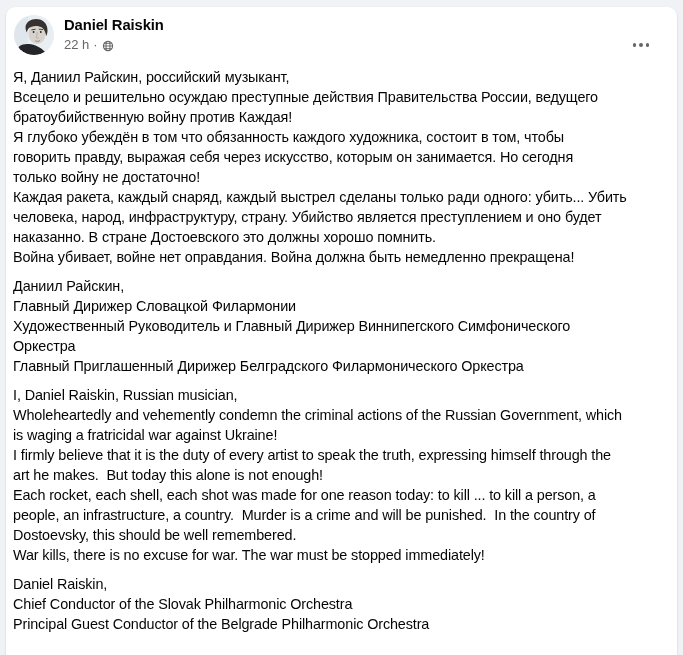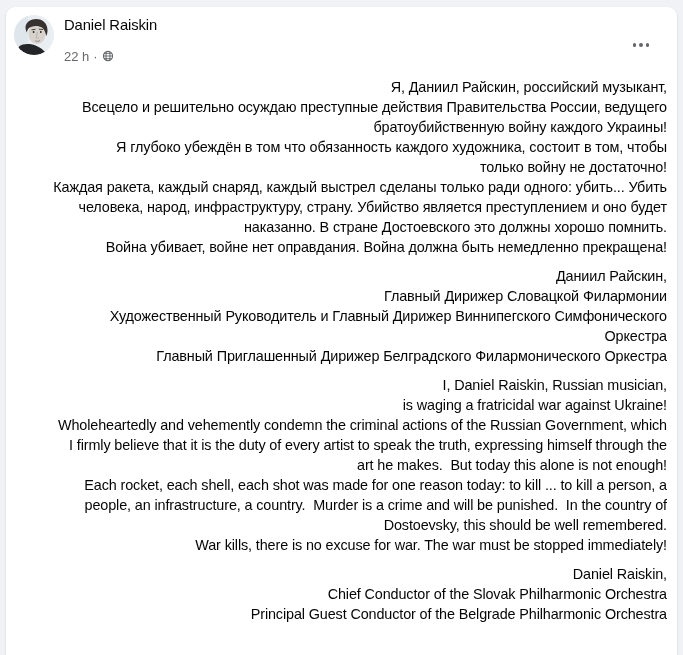--- a/index.html
+++ b/index.html
@@ -32,29 +32,30 @@
     border-radius: 50%;
     overflow: hidden;
     flex: 0 0 40px;
     cursor: pointer;
     box-shadow: inset 0 0 0 1px rgba(0,0,0,0.07);
   }
   .avatar svg { display: block; width: 40px; height: 40px; }
   .header-meta { margin-left: 10px; padding-top: 1px; }
   .author-name {
     font-size: 14.8px;
-    font-weight: 400;
+    font-weight: 700;
     color: #050505;
     line-height: 19px;
     letter-spacing: -0.1px;
     cursor: pointer;
   }
   .timestamp-row {
     display: flex;
-    margin-top: 14px;
+    align-items: center;
+    margin-top: 2px;
     font-size: 13px;
     color: #65676b;
     line-height: 16px;
   }
   .timestamp-row .dot-sep { margin: 0 4px; }
   .globe-icon svg { display: block; width: 12px; height: 12px; margin-top: 1px; }
 
   .more-button {
     position: absolute;
     right: 18px; top: 20px;
@@ -72,21 +73,20 @@
     background: #65676b;
     display: block;
   }
 
   
   .post-text {
     margin: 12px 10px 0 7px;
     color: #050505;
     font-size: 14.4px;
     letter-spacing: -0.12px;
-    text-align: right;
   }
   .para { margin-bottom: 9px; }
   .para:last-child { margin-bottom: 4px; }
   .line {
     height: 20px;
     line-height: 20px;
     white-space: pre;   
     overflow: hidden;
   }
 </style>
@@ -150,39 +150,40 @@
           <i></i>
           <i></i>
       </span>
     </div>
   </div>
 
   <div class="post-text">
       <div class="para">
         <div class="line">Я, Даниил Райскин, российский музыкант,</div>
         <div class="line">Всецело и решительно осуждаю преступные действия Правительства России, ведущего</div>
-        <div class="line">братоубийственную войну каждого Украины!</div>
+        <div class="line">братоубийственную войну против Каждая!</div>
         <div class="line">Я глубоко убеждён в том что обязанность каждого художника, состоит в том, чтобы</div>
+        <div class="line">говорить правду, выражая себя через искусство, которым он занимается. Но сегодня</div>
         <div class="line">только войну не достаточно!</div>
         <div class="line">Каждая ракета, каждый снаряд, каждый выстрел сделаны только ради одного: убить... Убить</div>
         <div class="line">человека, народ, инфраструктуру, страну. Убийство является преступлением и оно будет</div>
         <div class="line">наказанно. В стране Достоевского это должны хорошо помнить.</div>
         <div class="line">Война убивает, войне нет оправдания. Война должна быть немедленно прекращена!</div>
       </div>
       <div class="para">
         <div class="line">Даниил Райскин,</div>
         <div class="line">Главный Дирижер Словацкой Филармонии</div>
         <div class="line">Художественный Руководитель и Главный Дирижер Виннипегского Симфонического</div>
         <div class="line">Оркестра</div>
         <div class="line">Главный Приглашенный Дирижер Белградского Филармонического Оркестра</div>
       </div>
       <div class="para">
         <div class="line">I, Daniel Raiskin, Russian musician,</div>
+        <div class="line">Wholeheartedly and vehemently condemn the criminal actions of the Russian Government, which</div>
         <div class="line">is waging a fratricidal war against Ukraine!</div>
-        <div class="line">Wholeheartedly and vehemently condemn the criminal actions of the Russian Government, which</div>
         <div class="line">I firmly believe that it is the duty of every artist to speak the truth, expressing himself through the</div>
         <div class="line">art he makes.  But today this alone is not enough!</div>
         <div class="line">Each rocket, each shell, each shot was made for one reason today: to kill ... to kill a person, a</div>
         <div class="line">people, an infrastructure, a country.  Murder is a crime and will be punished.  In the country of</div>
         <div class="line">Dostoevsky, this should be well remembered.</div>
         <div class="line">War kills, there is no excuse for war. The war must be stopped immediately!</div>
       </div>
       <div class="para">
         <div class="line">Daniel Raiskin,</div>
         <div class="line">Chief Conductor of the Slovak Philharmonic Orchestra</div>

